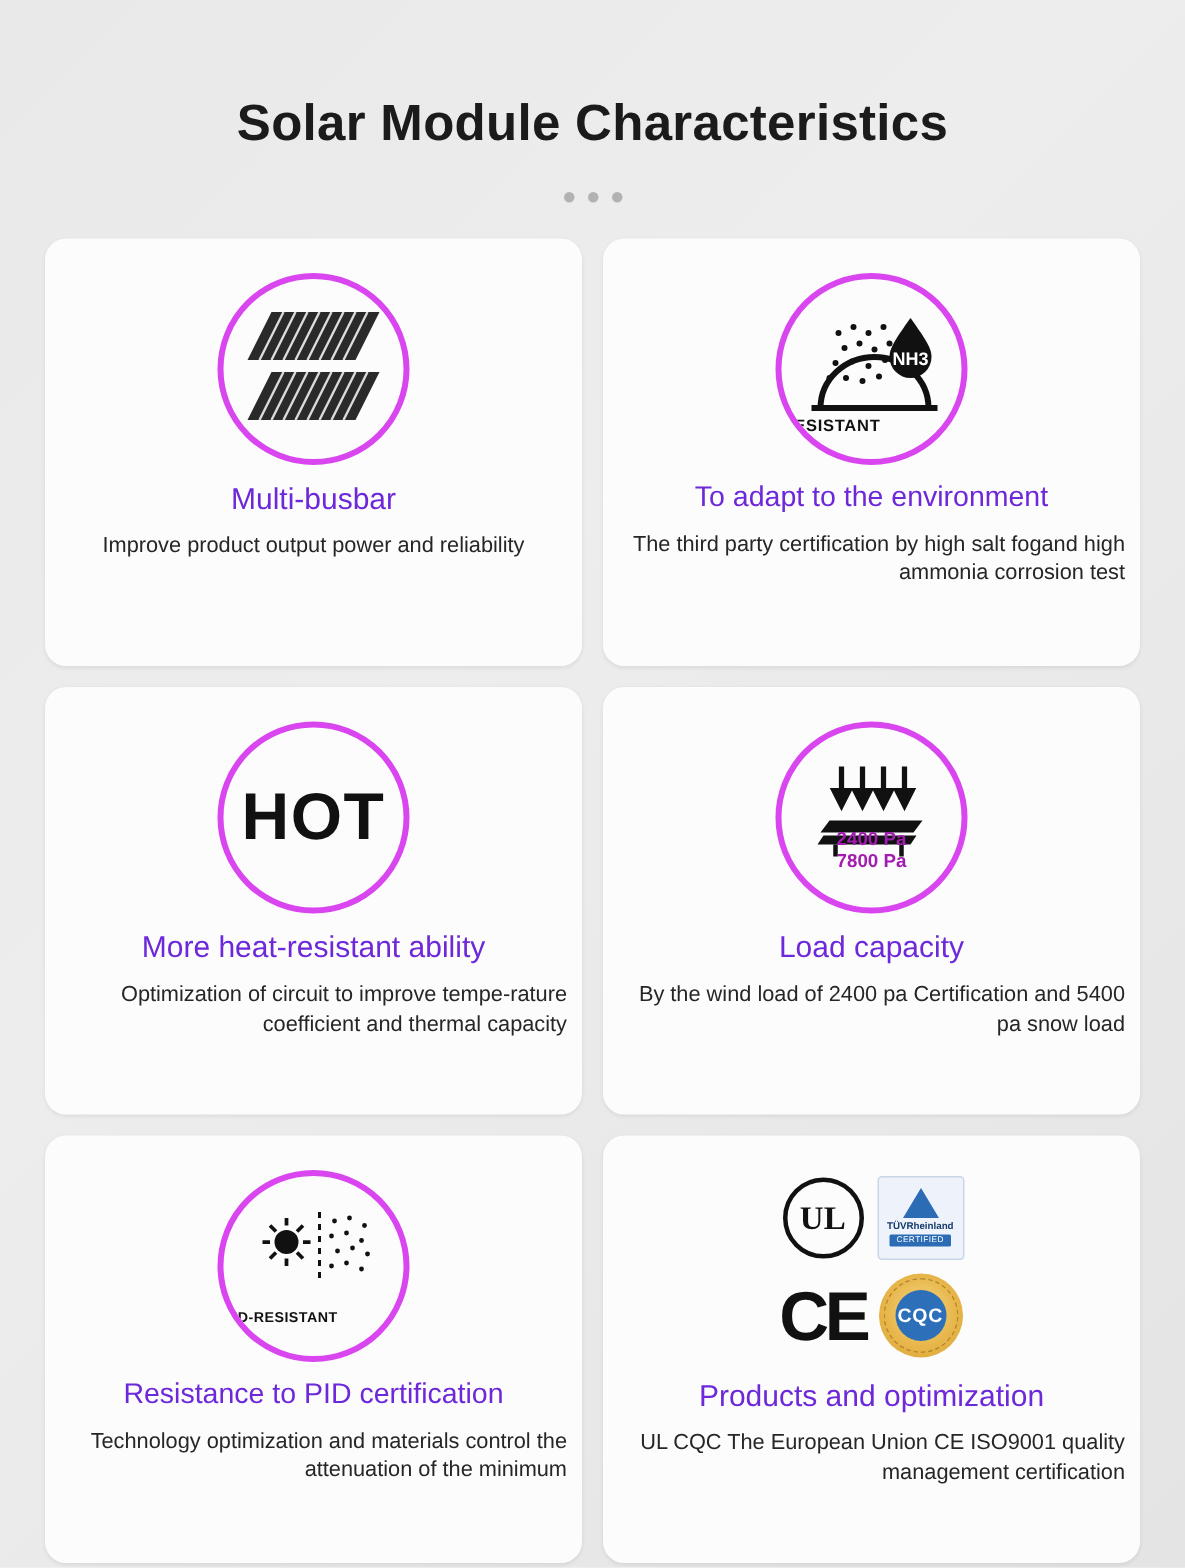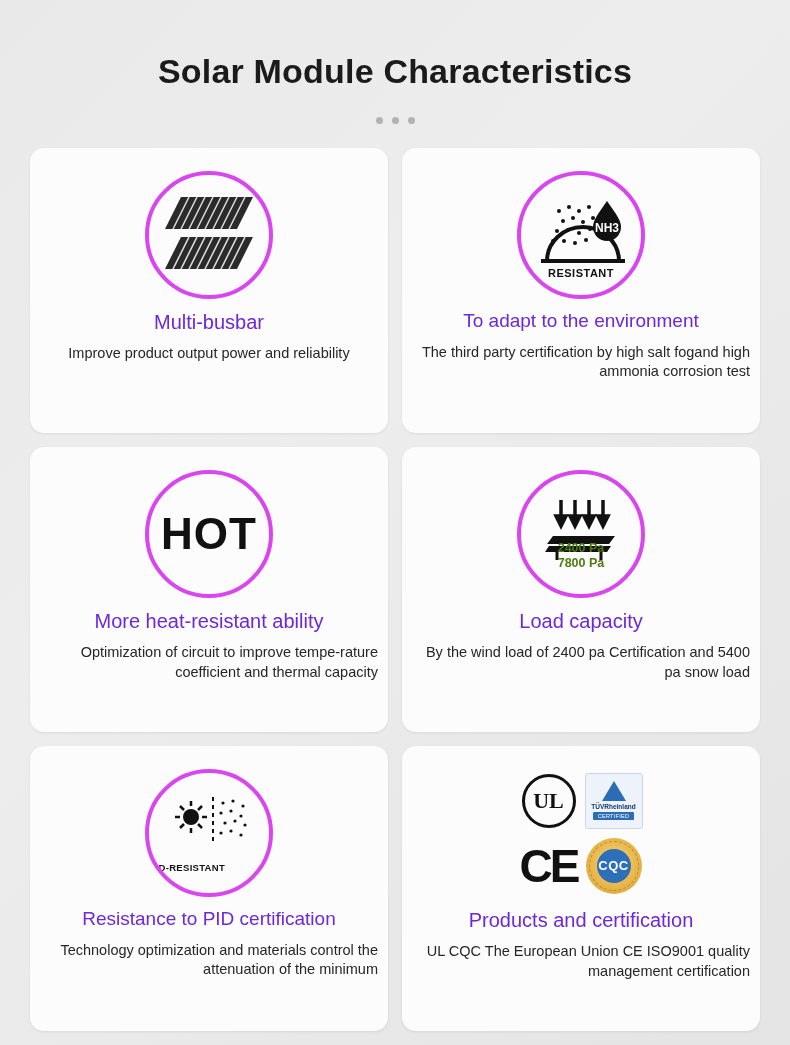--- a/index.html
+++ b/index.html
@@ -7,21 +7,21 @@
     width: 790px;
     height: 1045px;
     font-family: "Liberation Sans", sans-serif;
     background: linear-gradient(135deg, #e9e9e9 0%, #ededed 40%, #e4e4e4 100%);
     overflow: hidden;
   }
   .page {
     width: 790px;
     height: 796px;
     position: relative;
-    padding: 0 30px;
+    padding: 11px 30px;
   }
   .page-title {
     text-align: center;
     font-size: 34px;
     font-weight: bold;
     color: #1b1b1b;
     padding-top: 52px;
     letter-spacing: 0.2px;
   }
   .dots {
@@ -96,21 +96,20 @@
     color: #111;
     font-family: "Liberation Sans", sans-serif;
   }
   
   .busbar-svg { display:block; }
   
   .resist-label {
     position: absolute;
     bottom: 16px;
     width: 100%;
-    text-align: center;
     font-size: 11px;
     font-weight: bold;
     letter-spacing: 0.5px;
     color: #111;
   }
   .pid-label {
     position: absolute;
     bottom: 20px;
     width: 100%;
     text-align: left;
@@ -119,21 +118,21 @@
     letter-spacing: 0.3px;
     color: #111;
   }
   .load-vals {
     position: absolute;
     bottom: 22px;
     width: 100%;
     text-align: center;
     font-size: 12.5px;
     font-weight: bold;
-    color: #4d7c0f;
+    color: #a21caf;
     line-height: 1.25;
   }
   
   .cert-grid {
     width: 190px;
     height: 130px;
     display: grid;
     grid-template-columns: 1fr 1fr;
     grid-template-rows: 1fr 1fr;
     align-items: center;
@@ -385,18 +384,18 @@
             <div class="tuv-name">TÜVRheinland</div>
             <div class="tuv-cert">CERTIFIED</div>
           </div>
           <div class="ce-mark">CE</div>
           <div class="cqc-badge">
             <div class="cqc-ring"></div>
             <div class="cqc-inner">CQC</div>
           </div>
         </div>
       </div>
-      <div class="card-title">Products and certification</div>
+      <div class="card-title">Products and optimization</div>
       <div class="card-desc">UL CQC The European Union CE ISO9001 quality management certification</div>
     </div>
 
   </div>
 </div>
 
 </body></html>

